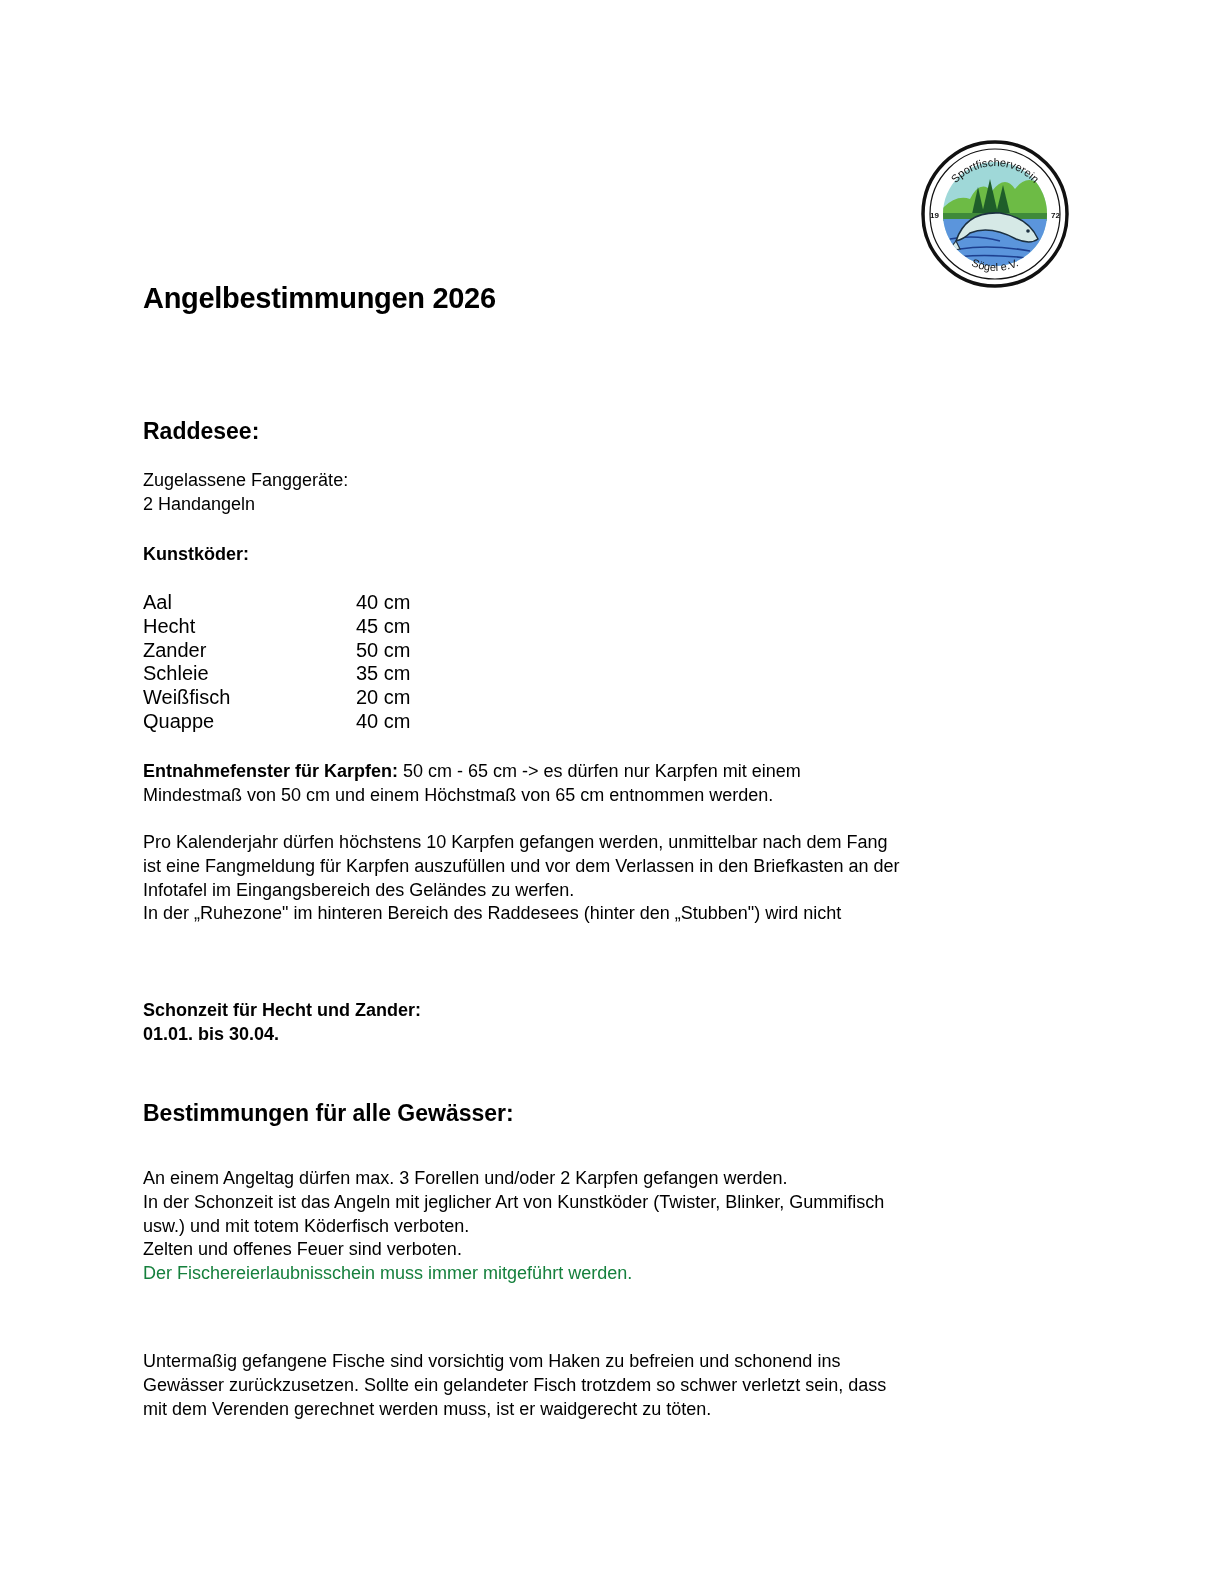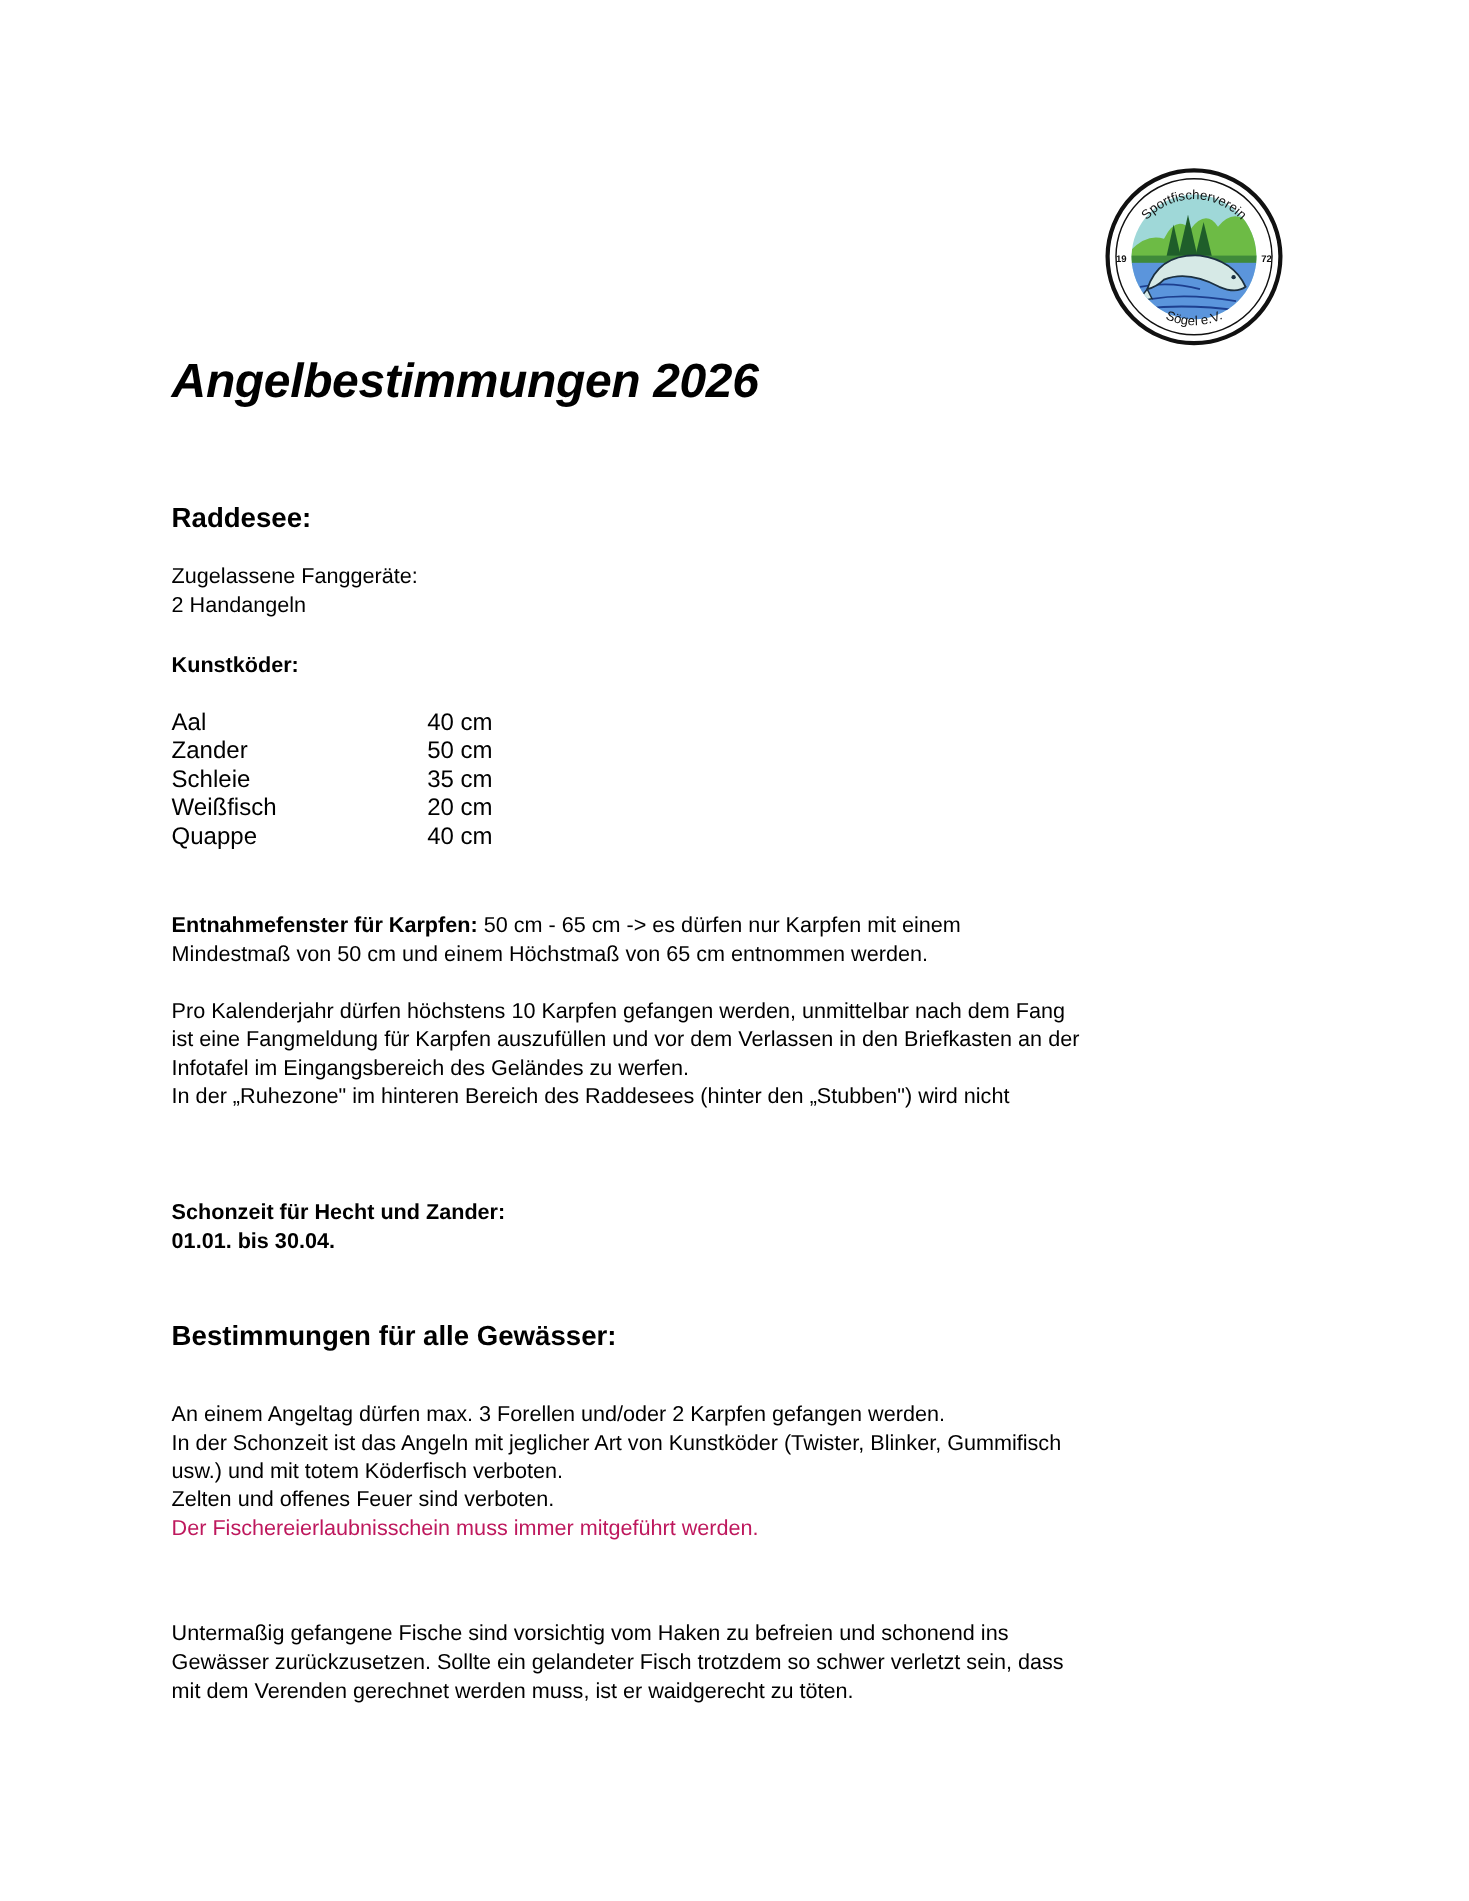--- a/index.html
+++ b/index.html
@@ -3,33 +3,33 @@
   <meta charset="utf-8">
   <style>
     html, body { margin: 0; padding: 0; background: #ffffff; }
     body {
       width: 1224px; height: 1584px; position: relative; overflow: hidden;
       font-family: "Liberation Sans", sans-serif; color: #000;
     }
     .page { position: absolute; left: 0; top: 0; width: 1224px; height: 1584px; }
     .logo { position: absolute; left: 920px; top: 139px; width: 150px; height: 150px; }
     .title {
-      position: absolute; left: 143px; top: 298px; margin: 0;
-      font-size: 40px; font-weight: bold; letter-spacing: -0.3px; line-height: 40px; font-style: italic;
+      position: absolute; left: 143px; top: 278px; margin: 0;
+      font-size: 29px; font-weight: bold; letter-spacing: -0.3px; line-height: 40px;
     }
     .h2 {
       position: absolute; left: 143px; margin: 0;
       font-size: 23px; font-weight: bold; line-height: 30px;
     }
     .txt {
       position: absolute; left: 143px; margin: 0;
       font-size: 18px; line-height: 23.8px; width: 930px;
     }
     .bold { font-weight: bold; }
-    .grey { color: #be185d; }
+    .grey { color: #15803d; }
     .fishtable { position: absolute; left: 143px; top: 591px; font-size: 20px; line-height: 23.8px; }
     .fishrow { display: flex; }
     .fishname { width: 213px; }
     .fishsize { width: 120px; }
     .line { display: block; white-space: nowrap; }
   </style>
 </head>
 <body>
 
 <div class="page">
@@ -79,20 +79,24 @@
   </p>
 
   <p class="txt bold" style="top:543px;">Kunstköder:</p>
 
   <div class="fishtable">
     <div class="fishrow">
       <span class="fishname">Aal</span>
       <span class="fishsize">40 cm</span>
     </div>
     <div class="fishrow">
+      <span class="fishname">Hecht</span>
+      <span class="fishsize">45 cm</span>
+    </div>
+    <div class="fishrow">
       <span class="fishname">Zander</span>
       <span class="fishsize">50 cm</span>
     </div>
     <div class="fishrow">
       <span class="fishname">Schleie</span>
       <span class="fishsize">35 cm</span>
     </div>
     <div class="fishrow">
       <span class="fishname">Weißfisch</span>
       <span class="fishsize">20 cm</span>

